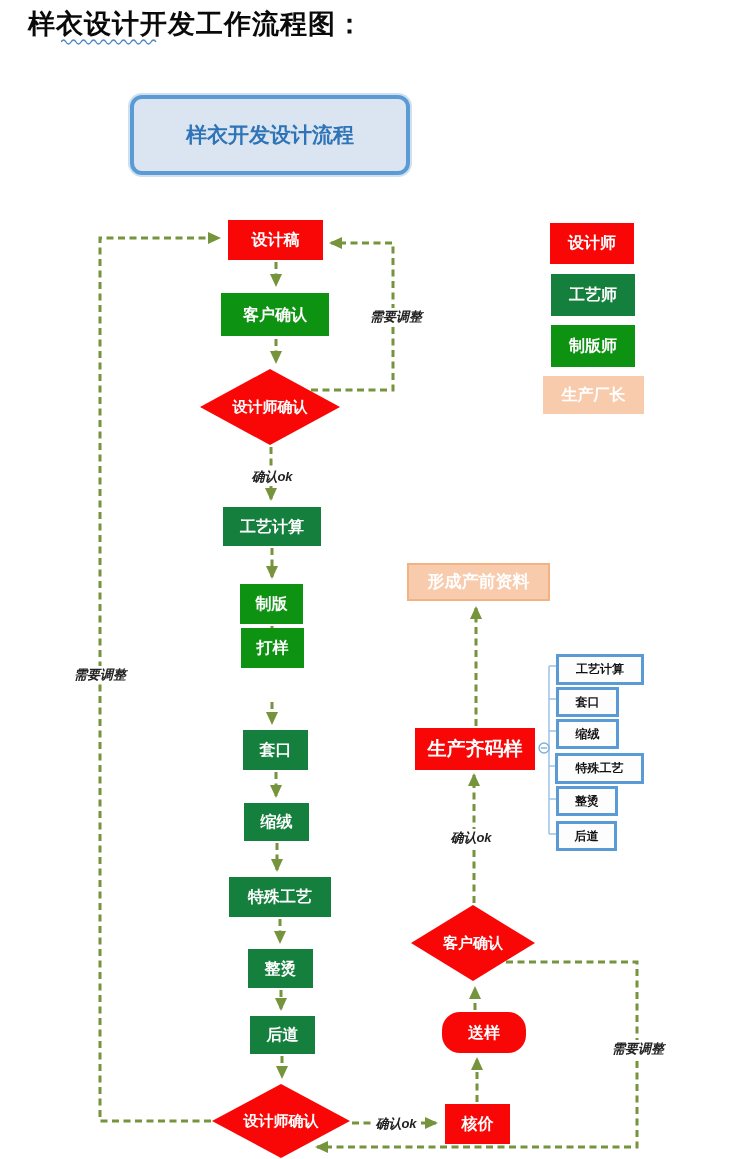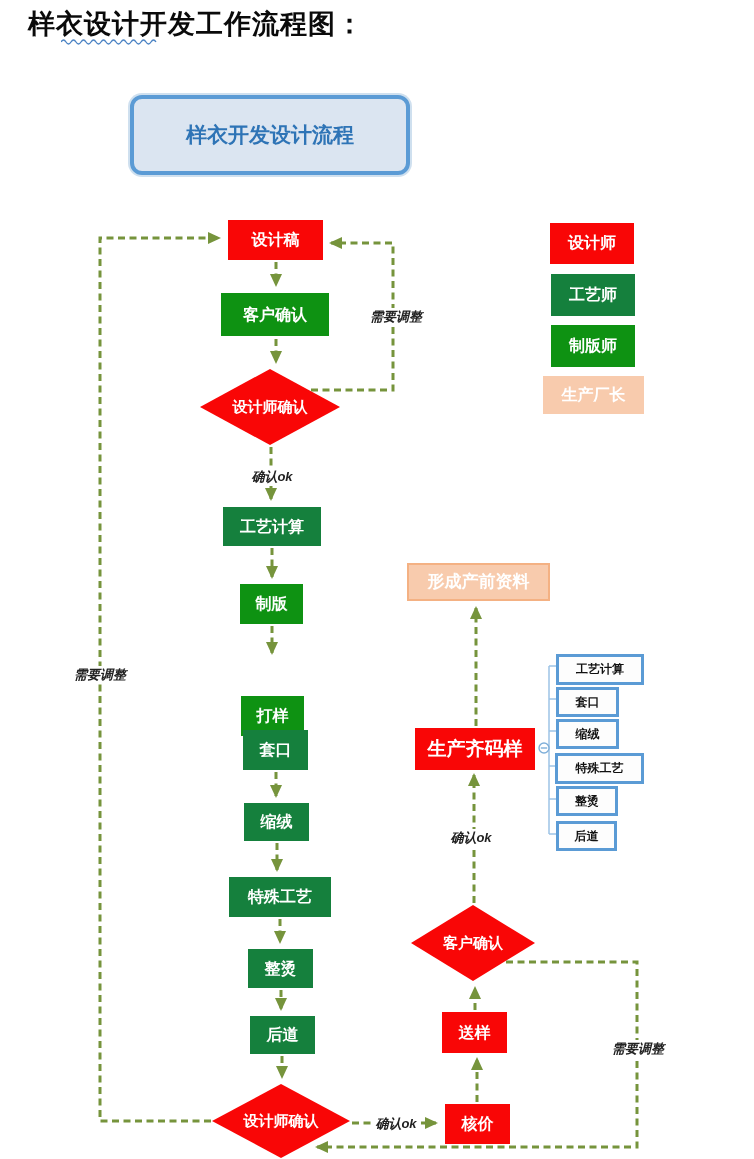--- a/index.html
+++ b/index.html
@@ -83,32 +83,32 @@
       <path d="M549 799 H556"></path>
       <path d="M549 834 H556"></path>
     </g>
   </svg>
 
   <div class="node red" style="left:228px;top:220px;width:95px;height:40px;">设计稿</div>
   <div class="node green" style="left:221px;top:293px;width:108px;height:43px;">客户确认</div>
   <div class="node red diamond" style="left:200px;top:369px;width:140px;height:76px;">设计师确认</div>
   <div class="node blue" style="left:223px;top:507px;width:98px;height:39px;">工艺计算</div>
   <div class="node green" style="left:240px;top:584px;width:63px;height:40px;">制版</div>
-  <div class="node green" style="left:241px;top:696px;width:63px;height:40px;">打样</div>
+  <div class="node green" style="left:241px;top:628px;width:63px;height:40px;">打样</div>
   <div class="node blue" style="left:243px;top:730px;width:65px;height:40px;">套口</div>
   <div class="node blue" style="left:244px;top:803px;width:65px;height:38px;">缩绒</div>
   <div class="node blue" style="left:229px;top:877px;width:102px;height:40px;">特殊工艺</div>
   <div class="node blue" style="left:248px;top:949px;width:65px;height:39px;">整烫</div>
   <div class="node blue" style="left:250px;top:1016px;width:65px;height:38px;">后道</div>
   <div class="node red diamond" style="left:212px;top:1084px;width:138px;height:74px;">设计师确认</div>
 
   <div class="node peach" style="left:407px;top:563px;width:139px;height:34px;font-size:17px;">形成产前资料</div>
   <div class="node red" style="left:415px;top:728px;width:120px;height:42px;font-size:19px;">生产齐码样</div>
   <div class="node red diamond" style="left:411px;top:905px;width:124px;height:76px;">客户确认</div>
-  <div class="node red" style="left:442px;top:1012px;width:65px;height:41px;">送样</div>
+  <div class="node red" style="left:442px;top:1012px;width:84px;height:41px;border-radius:18px;">送样</div>
   <div class="node red" style="left:445px;top:1104px;width:65px;height:40px;">核价</div>
 
   <svg class="overlay" style="left:535px;top:739px;" width="20" height="20">
     <circle cx="9" cy="9" r="5" fill="#fff" stroke="#7FAFD9" stroke-width="1.4"></circle>
     <path d="M5.8 9 H12.2" stroke="#7FAFD9" stroke-width="1.4"></path>
   </svg>
 
   <div class="subnode" style="left:556px;top:654px;width:82px;height:25px;">工艺计算</div>
   <div class="subnode" style="left:556px;top:687px;width:57px;height:24px;">套口</div>
   <div class="subnode" style="left:556px;top:719px;width:57px;height:24px;">缩绒</div>

